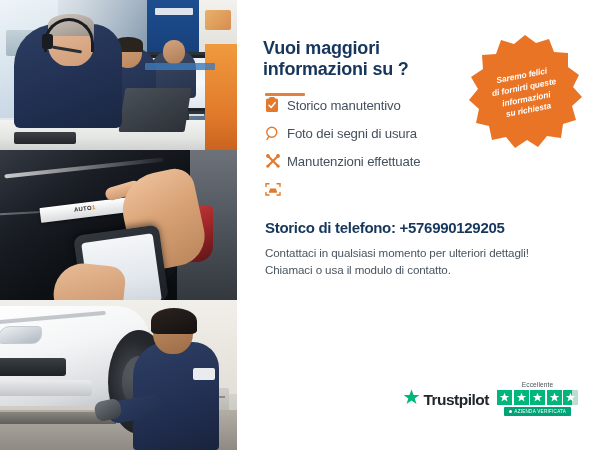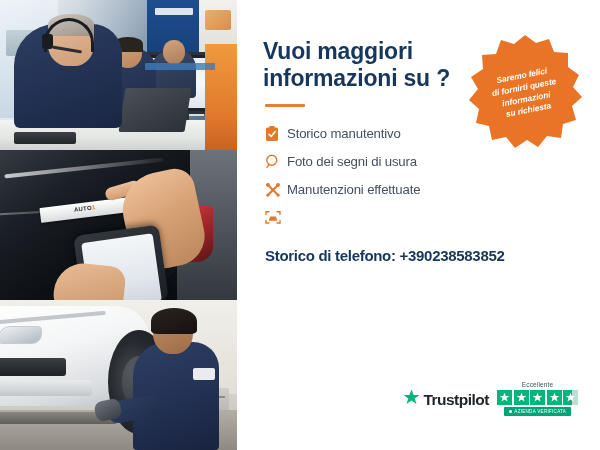--- a/index.html
+++ b/index.html
@@ -308,39 +308,39 @@
 
   
   .content {
     flex: 1 1 auto;
     position: relative;
     background: #ffffff;
     padding: 38px 22px 0 26px;
   }
 
   .headline {
-    font-size: 23px;
+    font-size: 18px;
     line-height: 1.16;
     font-weight: bold;
     color: #16365c;
     letter-spacing: -0.2px;
     max-width: 212px;
   }
 
   .divider {
     width: 40px;
     height: 3px;
     background: #e2813b;
     margin: 13px 0 0 2px;
     border-radius: 1px;
   }
 
   .feature-list {
     list-style: none;
-    margin: 17px 0 0 2px;
+    margin: 0 0 0 2px;
   }
   .feature-item {
     display: flex;
     align-items: center;
     margin-bottom: 9px;
     height: 19px;
   }
   .feature-icon {
     width: 22px;
     height: 19px;
@@ -589,23 +589,27 @@
             <rect x="3.9" y="9.1" width="8.2" height="1.7" rx="0.6" fill="#e2792c"></rect>
           </svg>
         </span>
       </li>
 
 
     </ul>
 
     <div class="phone-line">
       <span>Storico di telefono:</span>
-      <span>+390238583852</span>
+      <span>+576990129205</span>
     </div>
 
+    <p class="contact-text">
+      <span>Contattaci in qualsiasi momento per ulteriori dettagli!</span><br>
+      <span>Chiamaci o usa il modulo di contatto.</span>
+    </p>
 
     <div class="badge">
       <svg width="118" height="118" viewBox="0 0 118 118" aria-hidden="true">
         <path fill="#ea7425" d="
           M59 2
           L70 10 L83 6 L88 19 L102 20 L102 34 L113 42 L107 54
           L116 64 L106 73 L110 87 L97 91 L95 105 L81 103 L72 114
           L61 107 L49 115 L40 104 L26 107 L23 93 L10 90 L13 76
           L3 67 L12 56 L5 44 L17 36 L16 22 L30 21 L35 7 L48 11 Z"></path>
       </svg>

